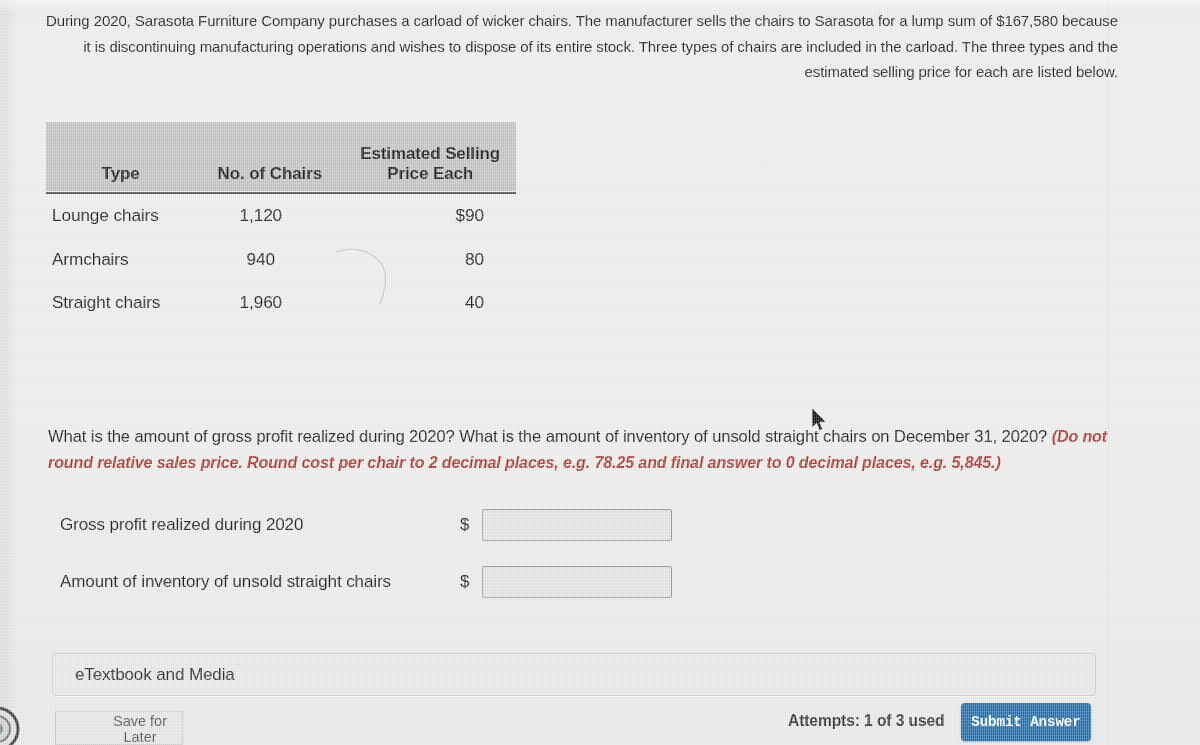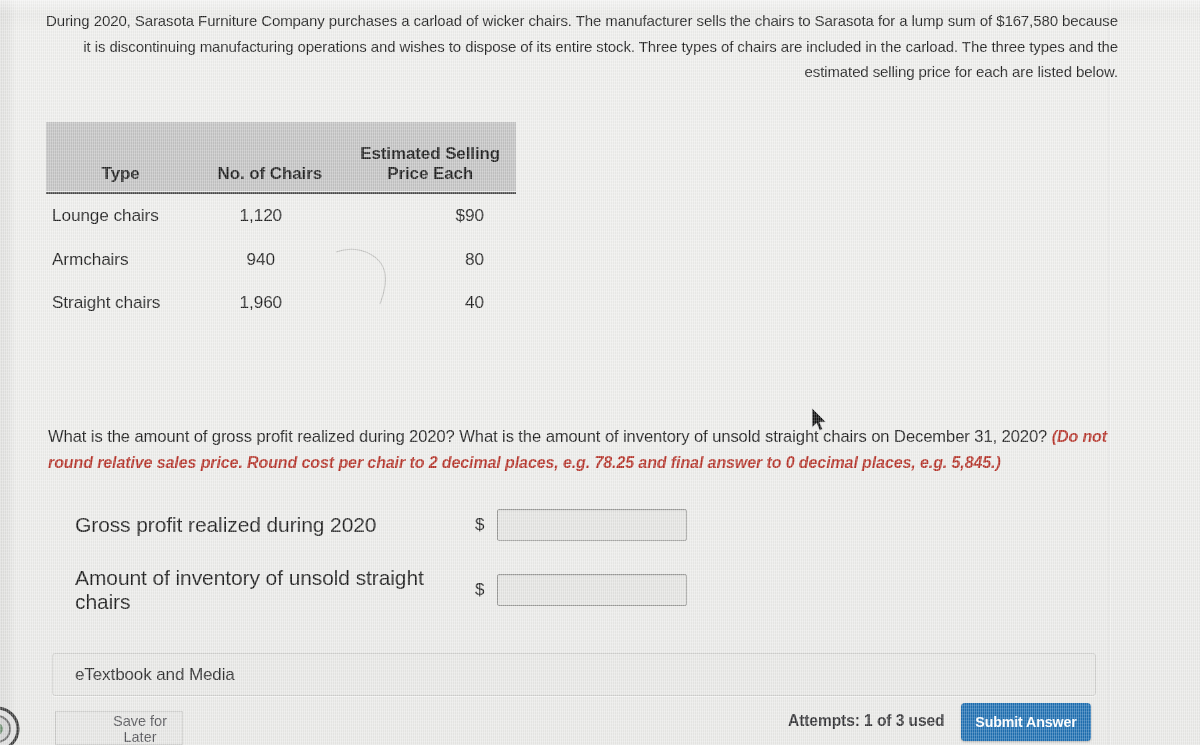--- a/index.html
+++ b/index.html
@@ -141,24 +141,23 @@
     position: absolute;
     left: 60px;
     display: flex;
     align-items: center;
     z-index: 10;
   }
   #ans-row-1 { top: 509px; }
   #ans-row-2 { top: 566px; }
   .ans-label {
     width: 400px;
-    font-size: 21px;
-    color: #1d1d1d;
-    letter-spacing: -0.1px;
-    margin-left: 15px;
+    font-size: 17px;
+    color: #1d1d1d;
+    letter-spacing: -0.1px;
   }
   .dollar {
     width: 22px;
     font-size: 17px;
     color: #222;
     text-align: left;
   }
   .ans-input {
     width: 190px;
     height: 32px;
@@ -229,21 +228,21 @@
     left: 961px;
     top: 703px;
     width: 130px;
     height: 38px;
     background: #1f6fb2;
     border: none;
     border-radius: 4px;
     color: #ffffff;
     font-size: 14.2px;
     font-weight: 700;
-    font-family: Liberation Sans, sans-serif;
+    font-family: Liberation Mono, monospace;
     cursor: pointer;
     z-index: 12;
     box-shadow: 0 1px 2px rgba(0,0,0,0.28);
     letter-spacing: -0.1px;
   }
 
   
   #cursor {
     position: absolute;
     left: 811px;

